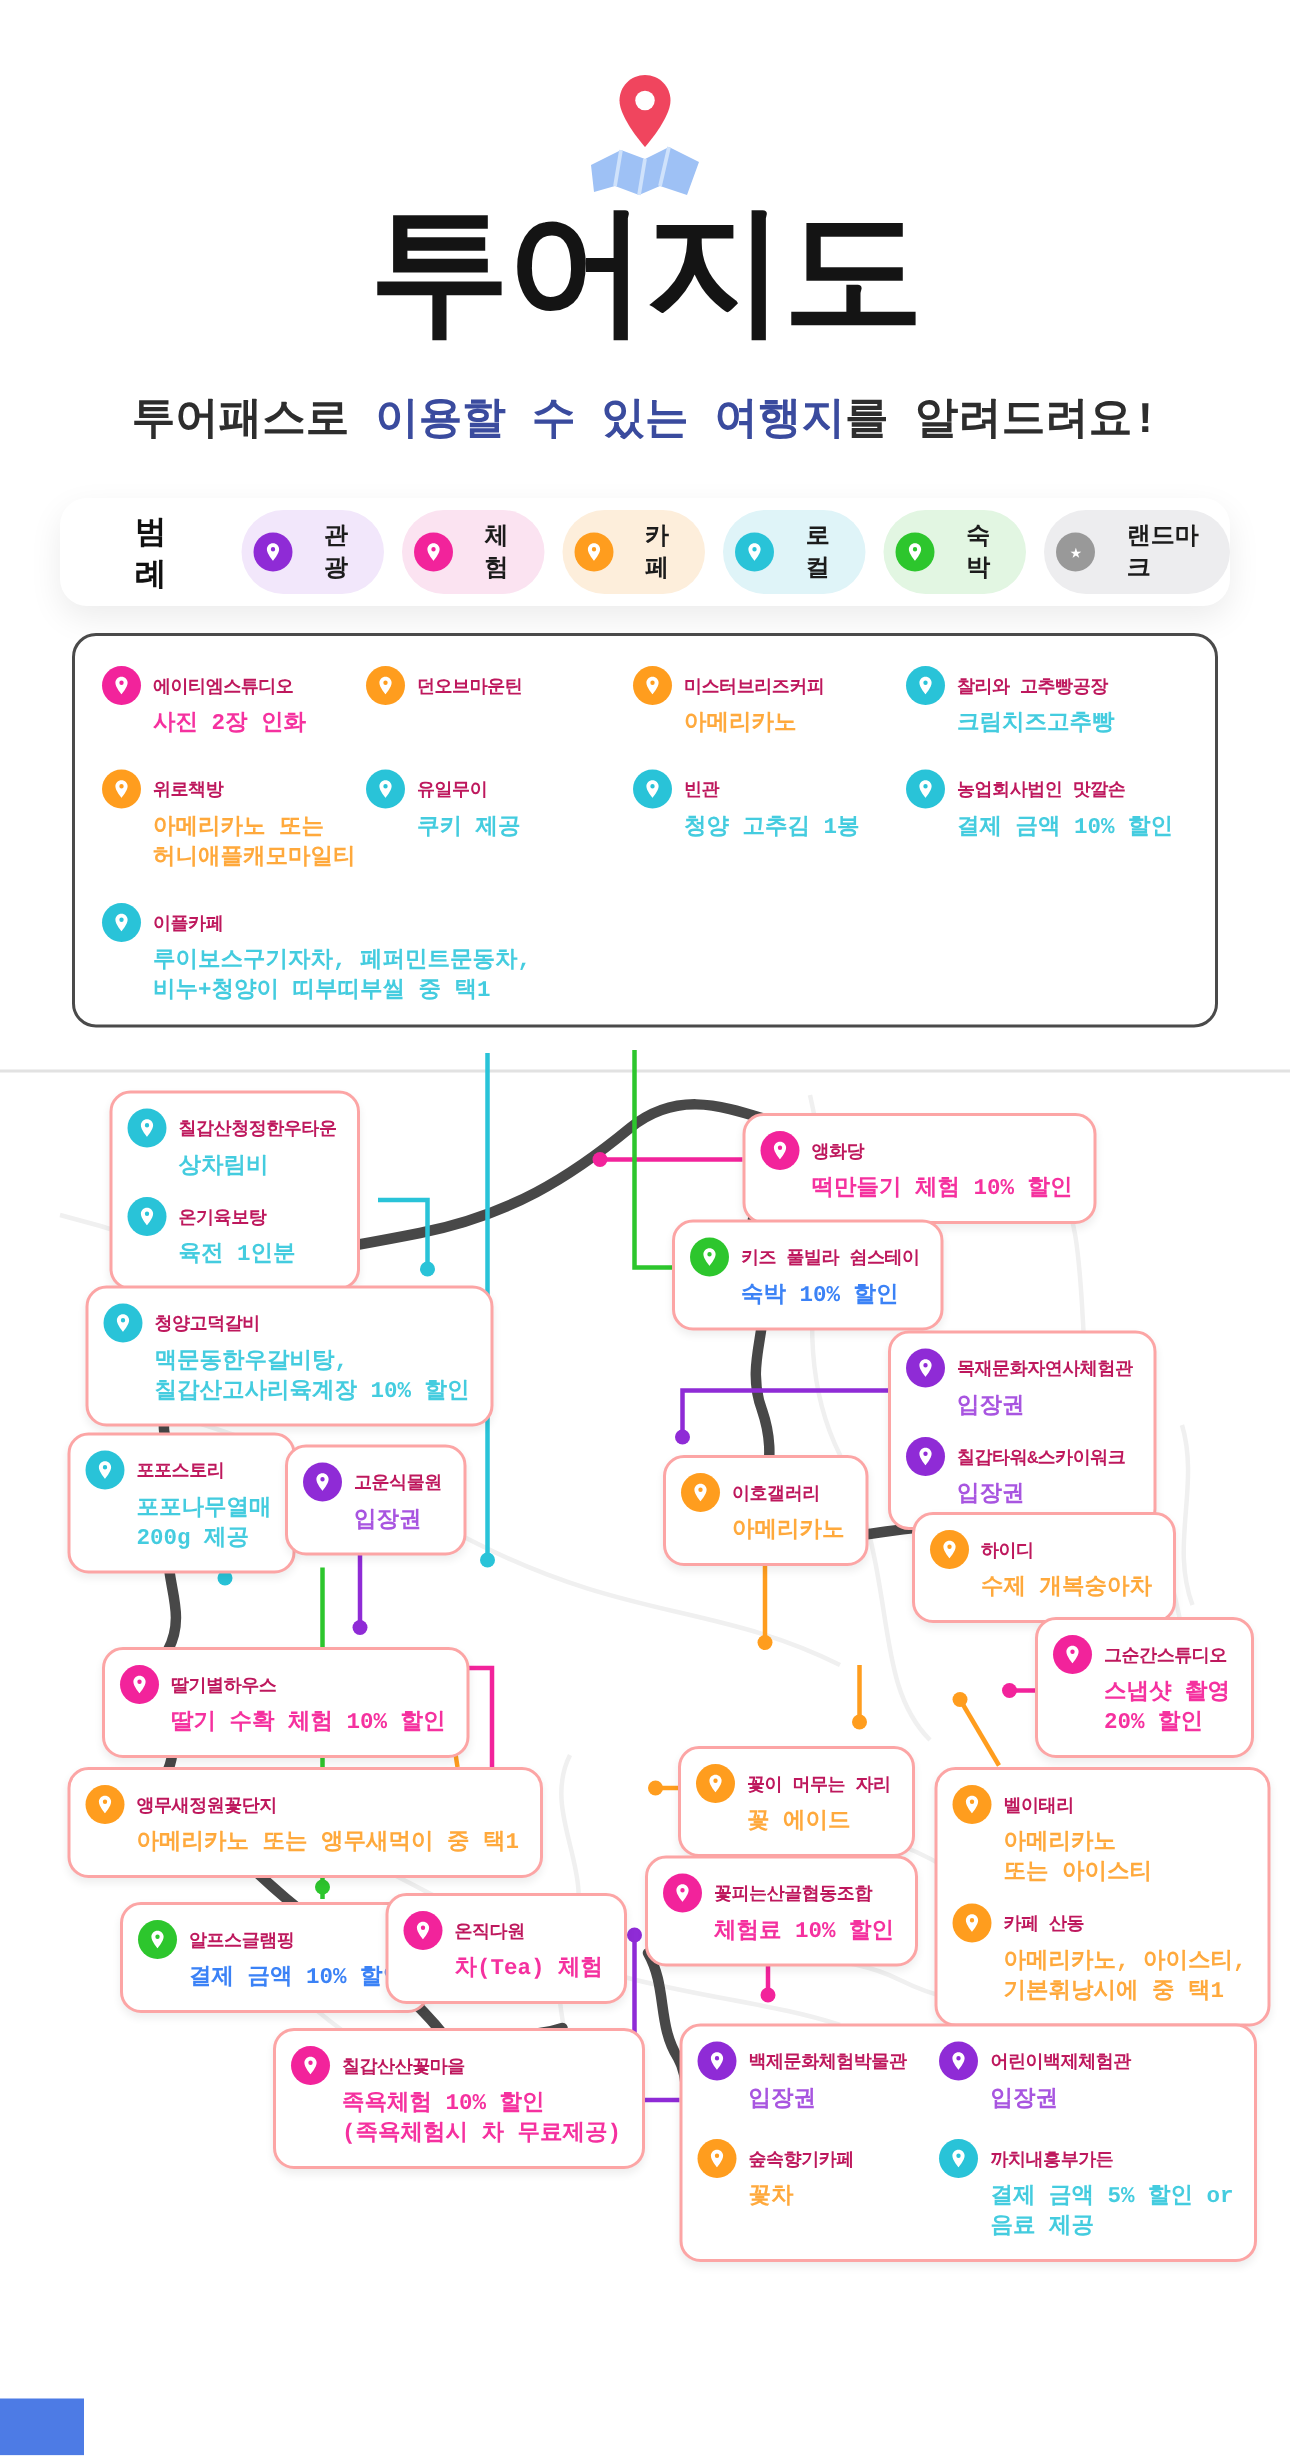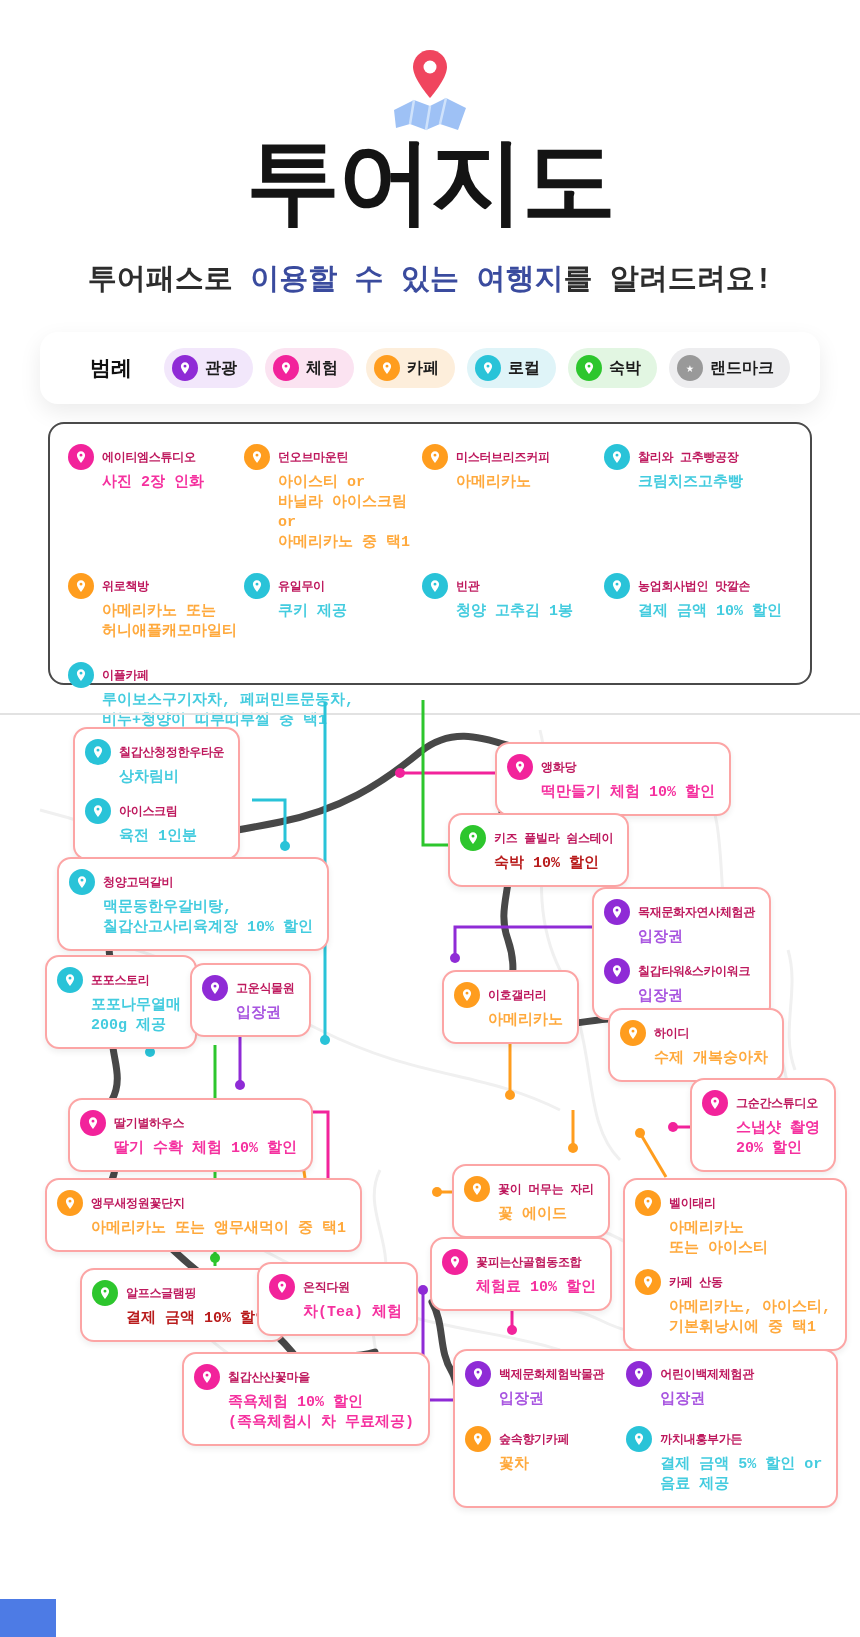--- a/index.html
+++ b/index.html
@@ -11,42 +11,42 @@
   .logo{margin-top:46px;}
   .title{font-size:94px;font-weight:900;color:#141414;letter-spacing:-2px;line-height:1;margin-top:2px;}
   .subtitle{margin-top:24px;font-size:29px;font-weight:700;color:#2d2d2d;}
   .subtitle .hl{color:#3A4B9E;}
 
   
   .legend{position:absolute;left:40px;top:332px;width:780px;height:72px;background:#fff;border-radius:18px;
           box-shadow:0 8px 22px rgba(0,0,0,.08);display:flex;align-items:center;padding-left:50px;box-sizing:border-box;}
   .legend-label{font-size:21px;font-weight:800;color:#111;margin-right:32px;}
   .pills{display:flex;gap:12px;align-items:center;}
-  .pill{display:flex;align-items:center;gap:7px;padding:7px 16px 7px 8px;border-radius:999px;
+  .pill{display:flex;align-items:center;gap:21px;padding:7px 16px 7px 8px;border-radius:999px;
         font-size:16px;font-weight:700;color:#1c1c1c;background:#eee;}
   .pill[data-cat="tour"]{background:#F2E7FB;}
   .pill[data-cat="exp"]{background:#FBE3F1;}
   .pill[data-cat="cafe"]{background:#FDEEDB;align-items:center;}
   .pill[data-cat="local"]{background:#DFF4F8;}
   .pill[data-cat="stay"]{background:#E2F6E2;}
   .pill[data-cat="landmark"]{background:#EDEDEF;}
   .pill[data-cat="landmark"] .pin-badge::after{content:"★";color:#fff;font-size:13px;line-height:1;}
 
   
   .pin-badge{width:26px;height:26px;border-radius:50%;display:inline-flex;align-items:center;justify-content:center;
              flex:none;background:#999;}
   .pin-badge svg{width:14px;height:14px;display:block;}
   .place-head{display:flex;align-items:center;gap:8px;}
   .place-name{font-size:12px;font-weight:700;color:#be185d;letter-spacing:-0.3px;white-space:nowrap;}
   .benefit{font-size:15px;font-weight:600;line-height:20px;margin:3px 0 0 34px;white-space:pre-line;}
   [data-cat="tour"]  .pin-badge{background:#8F2BD6;} [data-cat="tour"]  .benefit{color:#A855E0;}
   [data-cat="exp"]   .pin-badge{background:#F2239B;} [data-cat="exp"]   .benefit{color:#F5319F;}
   [data-cat="cafe"]  .pin-badge{background:#FF9D1E;} [data-cat="cafe"]  .benefit{color:#FFA93C;}
   [data-cat="local"] .pin-badge{background:#29C3D8;} [data-cat="local"] .benefit{color:#44CCDF;}
-  [data-cat="stay"]  .pin-badge{background:#2DC62D;} [data-cat="stay"]  .benefit{color:#b91c1c;}
+  [data-cat="stay"]  .pin-badge{background:#2DC62D;} [data-cat="stay"]  .benefit{color:#3b82f6;}
 
   
   .top-panel{position:absolute;left:48px;top:422px;width:764px;height:263px;background:#fff;
              border:2px solid #4A4A4A;border-radius:16px;box-sizing:border-box;padding:20px 18px;
              display:grid;grid-template-columns:176px 178px 182px 1fr;row-gap:20px;align-content:start;}
   .top-panel > .place:nth-child(9){grid-column:1 / span 2;}
 
   
   .map{position:absolute;left:0;top:690px;width:860px;height:860px;}
   .decor{position:absolute;left:0;top:0;}
@@ -149,23 +149,20 @@
 
   <div class="place" data-cat="cafe">
     <div class="place-head">
       <span class="pin-badge">
         <svg viewBox="0 0 24 24">
               <path fill="#ffffff" d="M12 2C8.13 2 5 5.13 5 8.85c0 5.06 7 13.15 7 13.15s7-8.09 7-13.15C19 5.13 15.87 2 12 2zm0 9.35a2.5 2.5 0 1 1 0-5 2.5 2.5 0 0 1 0 5z"></path>
             </svg>
       </span>
       <span class="place-name">던오브마운틴</span>
     </div>
-    <div class="benefit">아이스티 or
-바닐라 아이스크림 or
-아메리카노 중 택1</div>
   </div>
 
   <div class="place" data-cat="cafe">
     <div class="place-head">
       <span class="pin-badge">
         <svg viewBox="0 0 24 24">
               <path fill="#ffffff" d="M12 2C8.13 2 5 5.13 5 8.85c0 5.06 7 13.15 7 13.15s7-8.09 7-13.15C19 5.13 15.87 2 12 2zm0 9.35a2.5 2.5 0 1 1 0-5 2.5 2.5 0 0 1 0 5z"></path>
             </svg>
       </span>
       <span class="place-name">미스터브리즈커피</span>
@@ -348,21 +345,21 @@
     <div class="benefit">상차림비</div>
   </div>
 
   <div class="place" data-cat="local">
     <div class="place-head">
       <span class="pin-badge">
         <svg viewBox="0 0 24 24">
                 <path fill="#ffffff" d="M12 2C8.13 2 5 5.13 5 8.85c0 5.06 7 13.15 7 13.15s7-8.09 7-13.15C19 5.13 15.87 2 12 2zm0 9.35a2.5 2.5 0 1 1 0-5 2.5 2.5 0 0 1 0 5z"></path>
               </svg>
       </span>
-      <span class="place-name">아이스크림</span>
+      <span class="place-name">온기육보탕</span>
     </div>
     <div class="benefit">육전 1인분</div>
   </div>
 </div>
     <div class="callout" style="left:57px;top:167px">
   <div class="place" data-cat="local">
     <div class="place-head">
       <span class="pin-badge">
         <svg viewBox="0 0 24 24">
                 <path fill="#ffffff" d="M12 2C8.13 2 5 5.13 5 8.85c0 5.06 7 13.15 7 13.15s7-8.09 7-13.15C19 5.13 15.87 2 12 2zm0 9.35a2.5 2.5 0 1 1 0-5 2.5 2.5 0 0 1 0 5z"></path>

